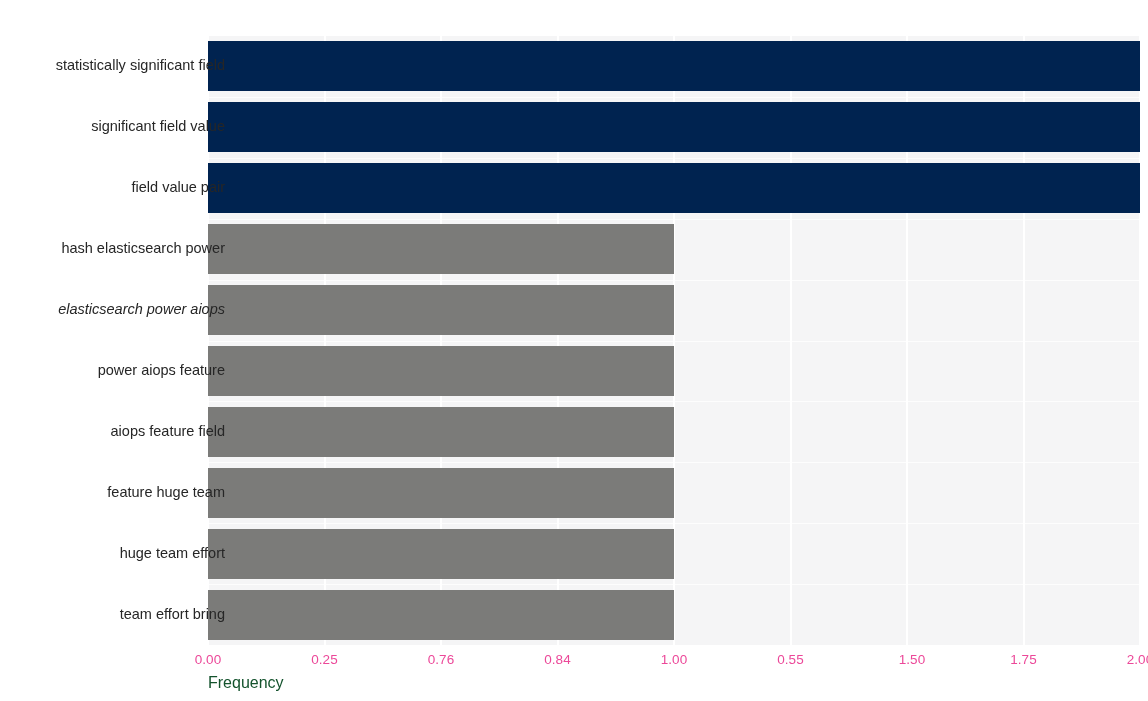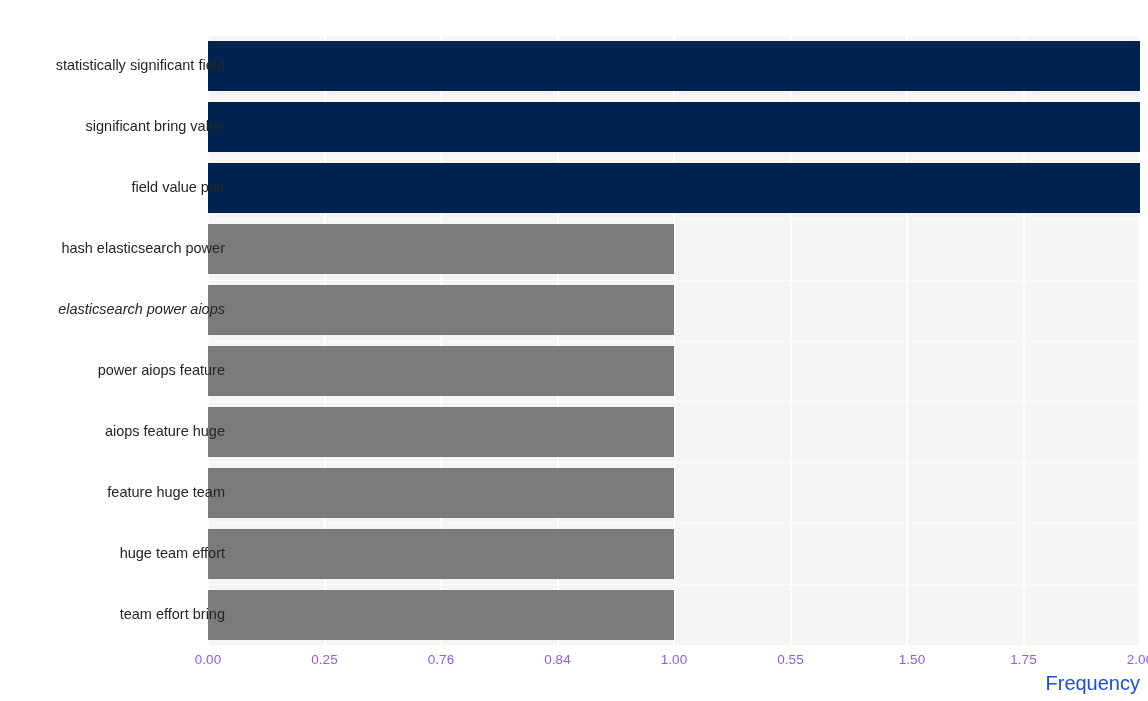--- a/index.html
+++ b/index.html
@@ -83,33 +83,33 @@
   }
 
   
   .xtick {
     position: absolute;
     top: 651px;
     width: 90px;
     margin-left: -45px;
     text-align: center;
     font-size: 13.5px;
-    color: #8b5cf6;
+    color: #ec4899;
     line-height: 17px;
     white-space: nowrap;
   }
 
   #xaxis-label {
     position: absolute;
     left: 208px;
     top: 674px;
     width: 932px;
-    text-align: right;
-    font-size: 20px;
-    color: #1d4ed8;
+    text-align: left;
+    font-size: 16px;
+    color: #14532d;
     line-height: 18px;
     white-space: nowrap;
   }
 </style>
 </head>
 <body>
 
 <div id="figure">
 
 
@@ -145,26 +145,26 @@
         <div class="bar" title="power aiops feature: 1" style="width: 466px; height: 50px; top: 309.95px; background: rgb(123, 123, 121);"></div>
         <div class="bar" title="aiops feature huge: 1" style="width: 466px; height: 50px; top: 370.85px; background: rgb(123, 123, 121);"></div>
         <div class="bar" title="feature huge team: 1" style="width: 466px; height: 50px; top: 431.75px; background: rgb(123, 123, 121);"></div>
         <div class="bar" title="huge team effort: 1" style="width: 466px; height: 50px; top: 492.65px; background: rgb(123, 123, 121);"></div>
         <div class="bar" title="team effort bring: 1" style="width: 466px; height: 50px; top: 553.55px; background: rgb(123, 123, 121);"></div>
       </div>
   </div>
 
   <div id="yticks">
       <div class="ytick-wrap" style="top: 57.45px;">statistically significant field</div>
-      <div class="ytick-wrap" style="top: 118.35px;">significant bring value</div>
+      <div class="ytick-wrap" style="top: 118.35px;">significant field value</div>
       <div class="ytick-wrap" style="top: 179.25px;">field value pair</div>
       <div class="ytick-wrap" style="top: 240.15px;">hash elasticsearch power</div>
       <div class="ytick-wrap" style="top: 301.05px; font-style: italic;">elasticsearch power aiops</div>
       <div class="ytick-wrap" style="top: 361.95px;">power aiops feature</div>
-      <div class="ytick-wrap" style="top: 422.85px;">aiops feature huge</div>
+      <div class="ytick-wrap" style="top: 422.85px;">aiops feature field</div>
       <div class="ytick-wrap" style="top: 483.75px;">feature huge team</div>
       <div class="ytick-wrap" style="top: 544.65px;">huge team effort</div>
       <div class="ytick-wrap" style="top: 605.55px;">team effort bring</div>
     </div>
   <div id="xticks">
       <div class="xtick" style="left: 208px;">0.00</div>
       <div class="xtick" style="left: 324.5px;">0.25</div>
       <div class="xtick" style="left: 441px;">0.76</div>
       <div class="xtick" style="left: 557.5px;">0.84</div>
       <div class="xtick" style="left: 674px;">1.00</div>

